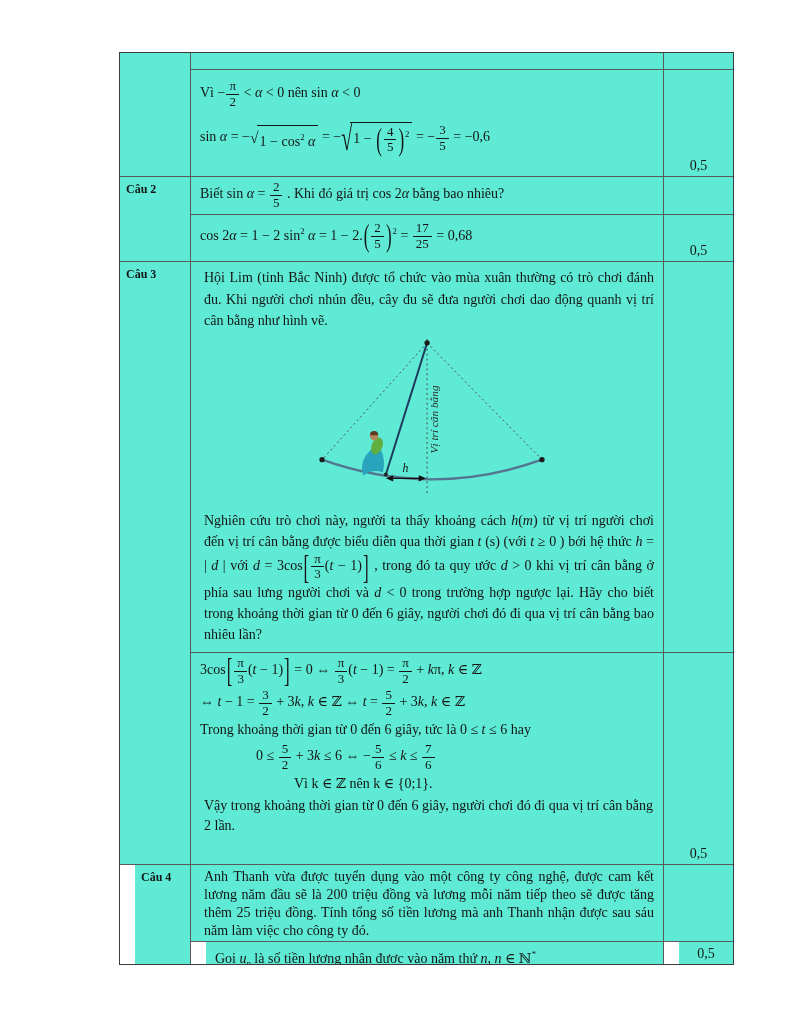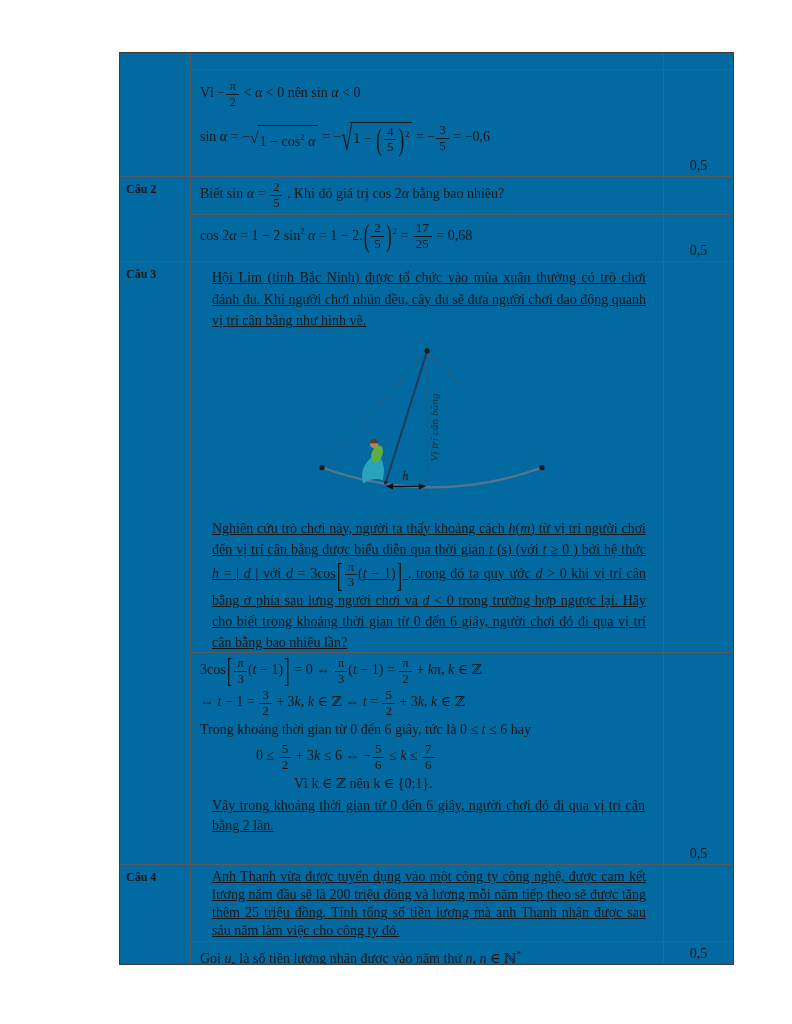--- a/index.html
+++ b/index.html
@@ -11,29 +11,29 @@
   .page { position:absolute; inset:0; background:#fff; }
 
   .answer-table {
     position:absolute; left:119px; top:52px;
     display:grid;
     grid-template-columns:71px 473px 69px;
     grid-template-rows:17px 107px 38px 47px 391px 212px 77px 22px;
     border:1px solid #3c3c3c;
     font-size:14px; line-height:20px;
   }
-  .cell { border-right:1px solid #5a5a5a; border-bottom:1px solid #5a5a5a; box-sizing:border-box; overflow:hidden; background:#0369a1; }
+  .cell { border-right:1px solid #5a5a5a; border-bottom:1px solid #5a5a5a; box-sizing:border-box; overflow:hidden; background:#5eead4; }
   .rend { border-right:none; }
-  .bend { border-bottom:none; }
+  .bend { border-bottom:none;margin-left:15px; }
 
   .lblcell { font-weight:bold; padding:2px 2px 0 6px; font-size:12px; }
   .qcell  { padding:2px 5px 2px 9px; }
   .scell  { display:flex; align-items:flex-end; justify-content:center; font-size:14px; }
 
-  p { margin:12px;text-decoration:underline; }
+  p { margin:4px; }
   .just { text-align:justify; }
   .it { font-style:italic; }
   .nw { white-space:nowrap; }
 
   .mline { margin:2px 0; white-space:nowrap; }
 
   .frac { display:inline-block; vertical-align:middle; text-align:center; font-size:0.93em; line-height:1.12; padding:0 1px; }
   .frac .fn { display:block; border-bottom:1px solid #161616; padding:0 3px; }
   .frac .fd { display:block; padding:0 3px; }
 

